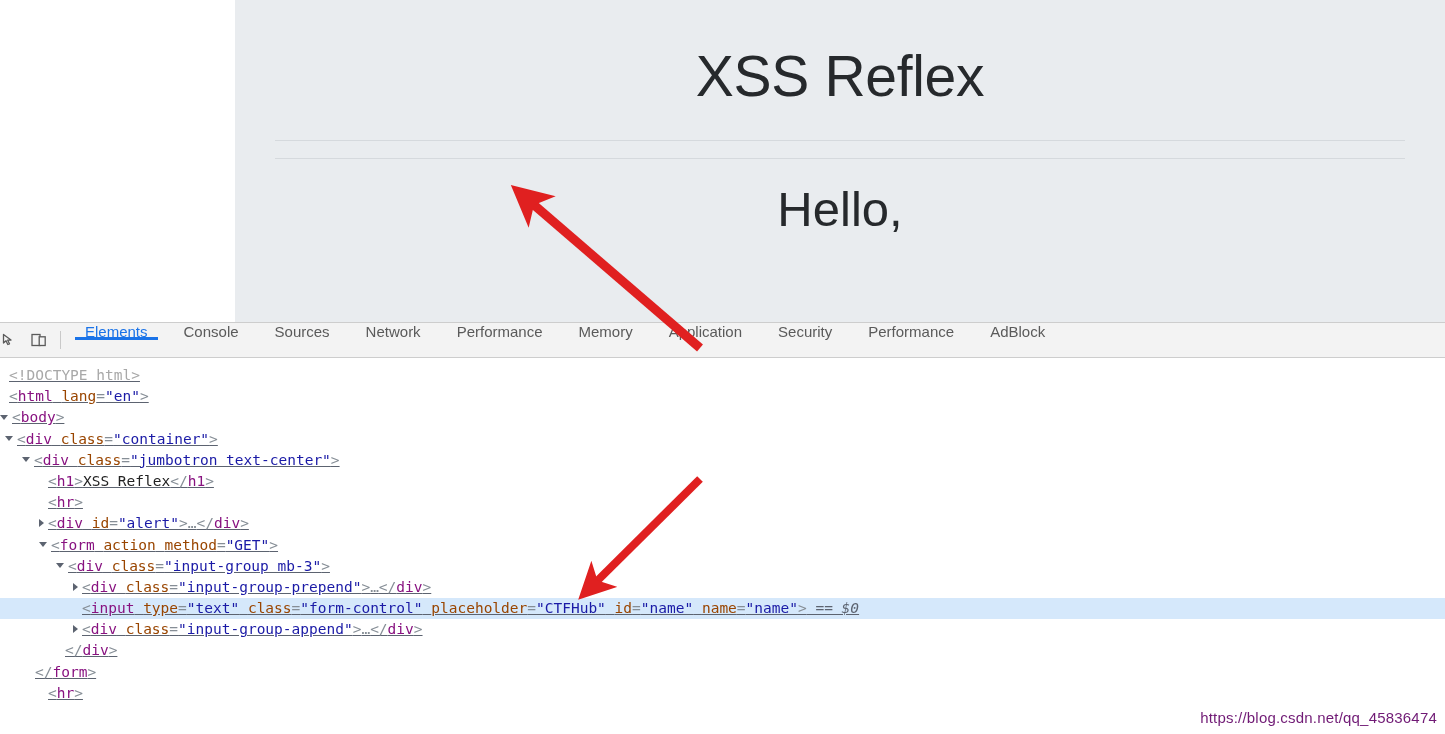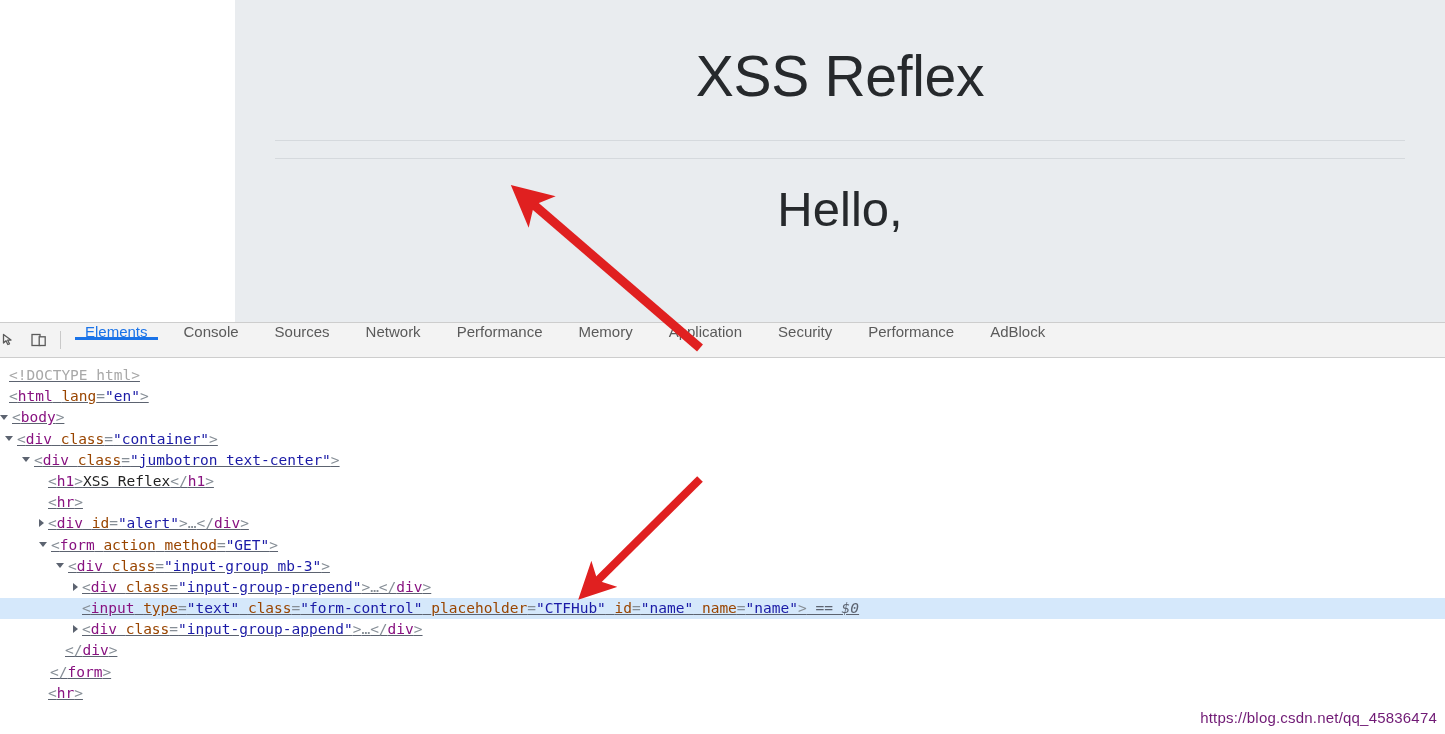--- a/index.html
+++ b/index.html
@@ -362,21 +362,21 @@
       <div class="dom-row"><span style="padding-left: 22px;"><span class="twisty open"></span><span class="tok-punct">&lt;</span><span class="tok-tag">div</span> <span class="tok-attr">class</span><span class="tok-punct">=</span><span class="tok-value">"jumbotron text-center"</span><span class="tok-punct">&gt;</span></span></div>
       <div class="dom-row"><span style="padding-left: 39px;"><span style="display:inline-block;width:9px"></span><span class="tok-punct">&lt;</span><span class="tok-tag">h1</span><span class="tok-punct">&gt;</span><span class="tok-text">XSS Reflex</span><span class="tok-punct">&lt;/</span><span class="tok-tag">h1</span><span class="tok-punct">&gt;</span></span></div>
       <div class="dom-row"><span style="padding-left: 39px;"><span style="display:inline-block;width:9px"></span><span class="tok-punct">&lt;</span><span class="tok-tag">hr</span><span class="tok-punct">&gt;</span></span></div>
       <div class="dom-row"><span style="padding-left: 39px;"><span class="twisty closed"></span><span class="tok-punct">&lt;</span><span class="tok-tag">div</span> <span class="tok-attr">id</span><span class="tok-punct">=</span><span class="tok-value">"alert"</span><span class="tok-punct">&gt;</span><span class="tok-ellip">…</span><span class="tok-punct">&lt;/</span><span class="tok-tag">div</span><span class="tok-punct">&gt;</span></span></div>
       <div class="dom-row"><span style="padding-left: 39px;"><span class="twisty open"></span><span class="tok-punct">&lt;</span><span class="tok-tag">form</span> <span class="tok-attr">action</span> <span class="tok-attr">method</span><span class="tok-punct">=</span><span class="tok-value">"GET"</span><span class="tok-punct">&gt;</span></span></div>
       <div class="dom-row"><span style="padding-left: 56px;"><span class="twisty open"></span><span class="tok-punct">&lt;</span><span class="tok-tag">div</span> <span class="tok-attr">class</span><span class="tok-punct">=</span><span class="tok-value">"input-group mb-3"</span><span class="tok-punct">&gt;</span></span></div>
       <div class="dom-row"><span style="padding-left: 73px;"><span class="twisty closed"></span><span class="tok-punct">&lt;</span><span class="tok-tag">div</span> <span class="tok-attr">class</span><span class="tok-punct">=</span><span class="tok-value">"input-group-prepend"</span><span class="tok-punct">&gt;</span><span class="tok-ellip">…</span><span class="tok-punct">&lt;/</span><span class="tok-tag">div</span><span class="tok-punct">&gt;</span></span></div>
       <div class="dom-row selected"><span style="padding-left: 73px;"><span style="display:inline-block;width:9px"></span><span class="tok-punct">&lt;</span><span class="tok-tag">input</span> <span class="tok-attr">type</span><span class="tok-punct">=</span><span class="tok-value">"text"</span> <span class="tok-attr">class</span><span class="tok-punct">=</span><span class="tok-value">"form-control"</span> <span class="tok-attr">placeholder</span><span class="tok-punct">=</span><span class="tok-value">"CTFHub"</span> <span class="tok-attr">id</span><span class="tok-punct">=</span><span class="tok-value">"name"</span> <span class="tok-attr">name</span><span class="tok-punct">=</span><span class="tok-value">"name"</span><span class="tok-punct">&gt;</span><span class="tok-dollar"> == $0</span></span></div>
       <div class="dom-row"><span style="padding-left: 73px;"><span class="twisty closed"></span><span class="tok-punct">&lt;</span><span class="tok-tag">div</span> <span class="tok-attr">class</span><span class="tok-punct">=</span><span class="tok-value">"input-group-append"</span><span class="tok-punct">&gt;</span><span class="tok-ellip">…</span><span class="tok-punct">&lt;/</span><span class="tok-tag">div</span><span class="tok-punct">&gt;</span></span></div>
       <div class="dom-row"><span style="padding-left: 56px;"><span style="display:inline-block;width:9px"></span><span class="tok-punct">&lt;/</span><span class="tok-tag">div</span><span class="tok-punct">&gt;</span></span></div>
-      <div class="dom-row"><span style="padding-left: 41px;"><span style="display:inline-block;width:9px"></span><span class="tok-punct">&lt;/</span><span class="tok-tag">form</span><span class="tok-punct">&gt;</span></span></div>
+      <div class="dom-row"><span style="padding-left: 26px;"><span style="display:inline-block;width:9px"></span><span class="tok-punct">&lt;/</span><span class="tok-tag">form</span><span class="tok-punct">&gt;</span></span></div>
       <div class="dom-row"><span style="padding-left: 39px;"><span style="display:inline-block;width:9px"></span><span class="tok-punct">&lt;</span><span class="tok-tag">hr</span><span class="tok-punct">&gt;</span></span></div>
     </div>
 </div>
 
 <svg id="annotations" viewBox="0 0 1445 734" width="1445" height="734">
   <defs>
     <marker id="arrowhead" markerWidth="4.6" markerHeight="4.6" refX="3.4" refY="2.3" orient="auto" markerUnits="strokeWidth">
       <path d="M0,0 L4.6,2.3 L0,4.6 L1.2,2.3 z" fill="#e02020"></path>
     </marker>
   </defs>

